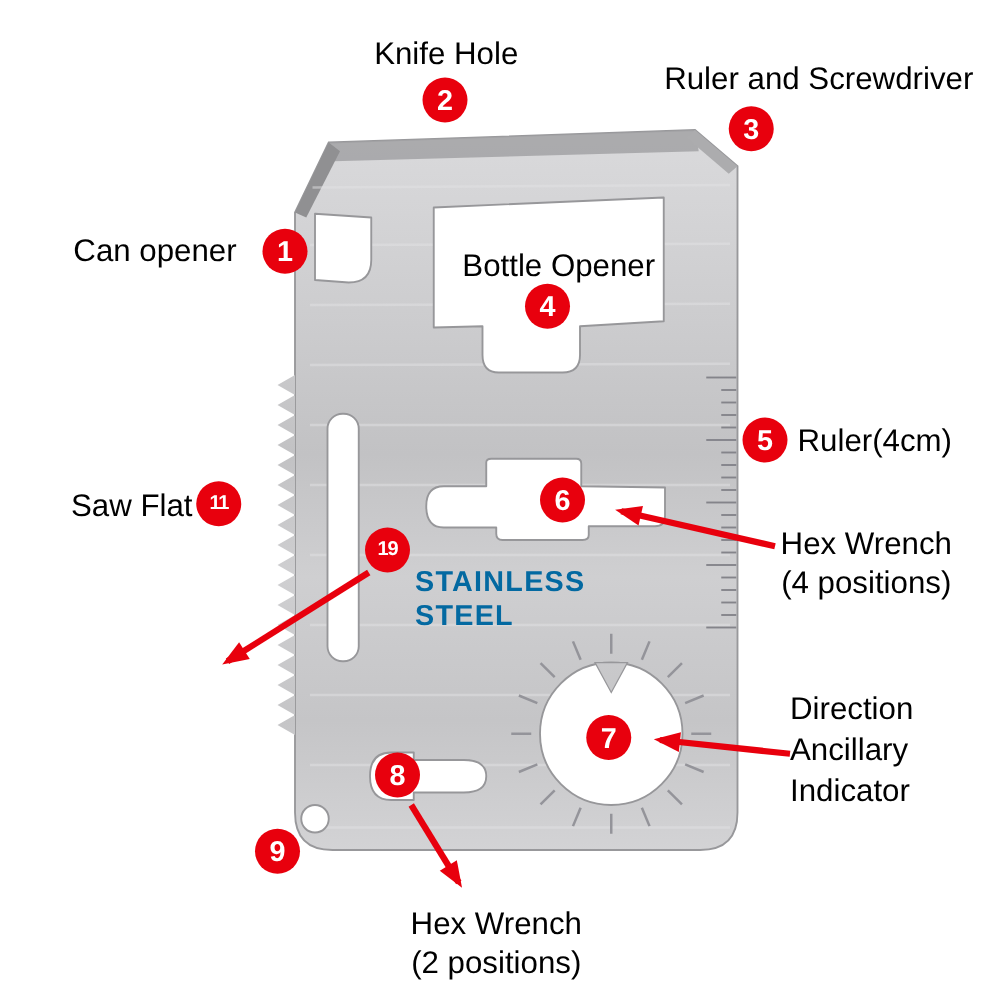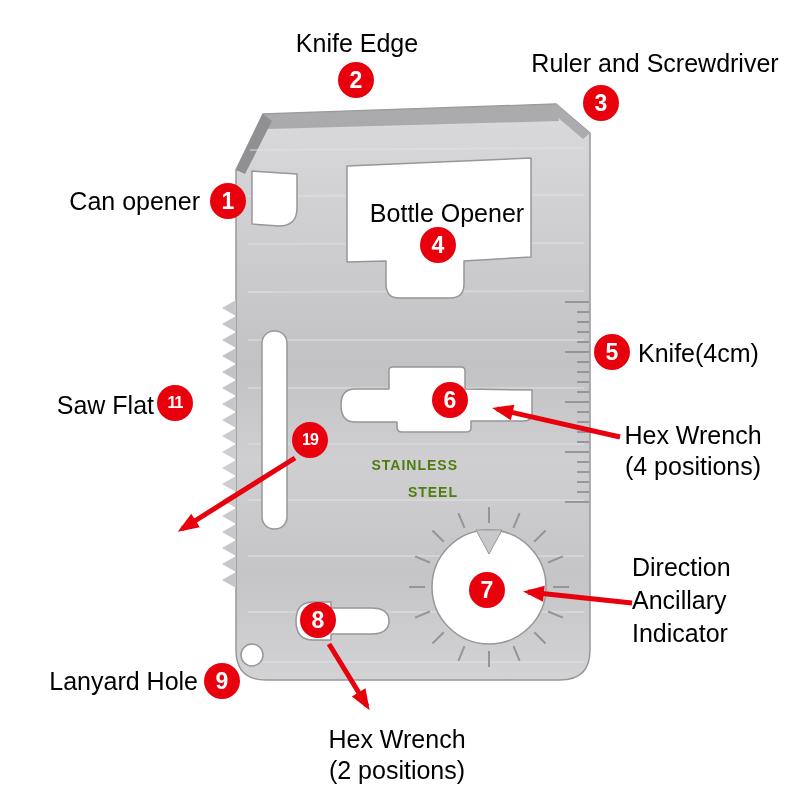--- a/index.html
+++ b/index.html
@@ -13,22 +13,22 @@
     position:absolute;color:#000000;font-size:25px;line-height:31px;
     white-space:pre-line;
   }
   .badge{
     position:absolute;width:36px;height:36px;border-radius:50%;
     background:var(--badge-red);color:#ffffff;font-weight:bold;font-size:23px;
     display:flex;align-items:center;justify-content:center;
   }
   .badge.two-digit{font-size:16px;letter-spacing:-1px;}
   .engraving{
-    position:absolute;left:332px;top:452px;width:126px;text-align:right;
-    font-size:14px;font-weight:700;letter-spacing:1px;color:#4d7c0f;
+    position:absolute;left:332px;top:452px;width:126px;text-align:left;
+    font-size:23px;font-weight:700;letter-spacing:1px;color:#0369a1;
     line-height:27px;white-space:pre-line;
   }
   .arrows{color:var(--badge-red);}
 </style>
 </head>
 <body>
 
 <div class="canvas">
 
   <svg width="800" height="800" viewBox="0 0 800 800">
@@ -134,33 +134,32 @@
       <line x1="620" y1="437" x2="497" y2="409" marker-end="url(#arrowhead)"></line>
       <line x1="632" y1="603" x2="528" y2="592" marker-end="url(#arrowhead)"></line>
       <line x1="329" y1="644" x2="367" y2="706" marker-end="url(#arrowhead)"></line>
       <line x1="295" y1="458" x2="182" y2="529" marker-end="url(#arrowhead)"></line>
     </g>
   </svg>
 
   <div class="engraving">STAINLESS
 STEEL</div>
 
-  <div class="lbl" style="left:48px;top:186px;width:152px;text-align:right">Can opener</div>
-  <div class="lbl" style="left:257px;top:28px;width:200px;text-align:center">Knife Edge</div>
+  <div class="lbl" style="left:48px;top:186px;width:152px;text-align:center">Can opener</div>
+  <div class="lbl" style="left:257px;top:28px;width:200px;text-align:center">Knife Hole</div>
   <div class="lbl" style="left:517px;top:48px;width:276px;text-align:center">Ruler and Screwdriver</div>
   <div class="lbl" style="left:347px;top:198px;width:200px;text-align:center">Bottle Opener</div>
-  <div class="lbl" style="left:638px;top:338px;width:160px;text-align:left">Knife(4cm)</div>
+  <div class="lbl" style="left:638px;top:338px;width:160px;text-align:left">Ruler(4cm)</div>
   <div class="lbl" style="left:608px;top:420px;width:170px;text-align:center">Hex Wrench
 (4 positions)</div>
   <div class="lbl" style="left:632px;top:551px;width:170px;text-align:left;line-height:33px">Direction
 Ancillary
 Indicator</div>
   <div class="lbl" style="left:297px;top:724px;width:200px;text-align:center">Hex Wrench
 (2 positions)</div>
-  <div class="lbl" style="left:36px;top:666px;width:162px;text-align:right">Lanyard Hole</div>
   <div class="lbl" style="left:14px;top:390px;width:140px;text-align:right">Saw Flat</div>
 
   <div class="badge" style="left:210px;top:183px">1</div>
   <div class="badge" style="left:338px;top:62px">2</div>
   <div class="badge" style="left:583px;top:85px">3</div>
   <div class="badge" style="left:420px;top:227px">4</div>
   <div class="badge" style="left:594px;top:334px">5</div>
   <div class="badge" style="left:432px;top:382px">6</div>
   <div class="badge" style="left:469px;top:572px">7</div>
   <div class="badge" style="left:300px;top:602px">8</div>

